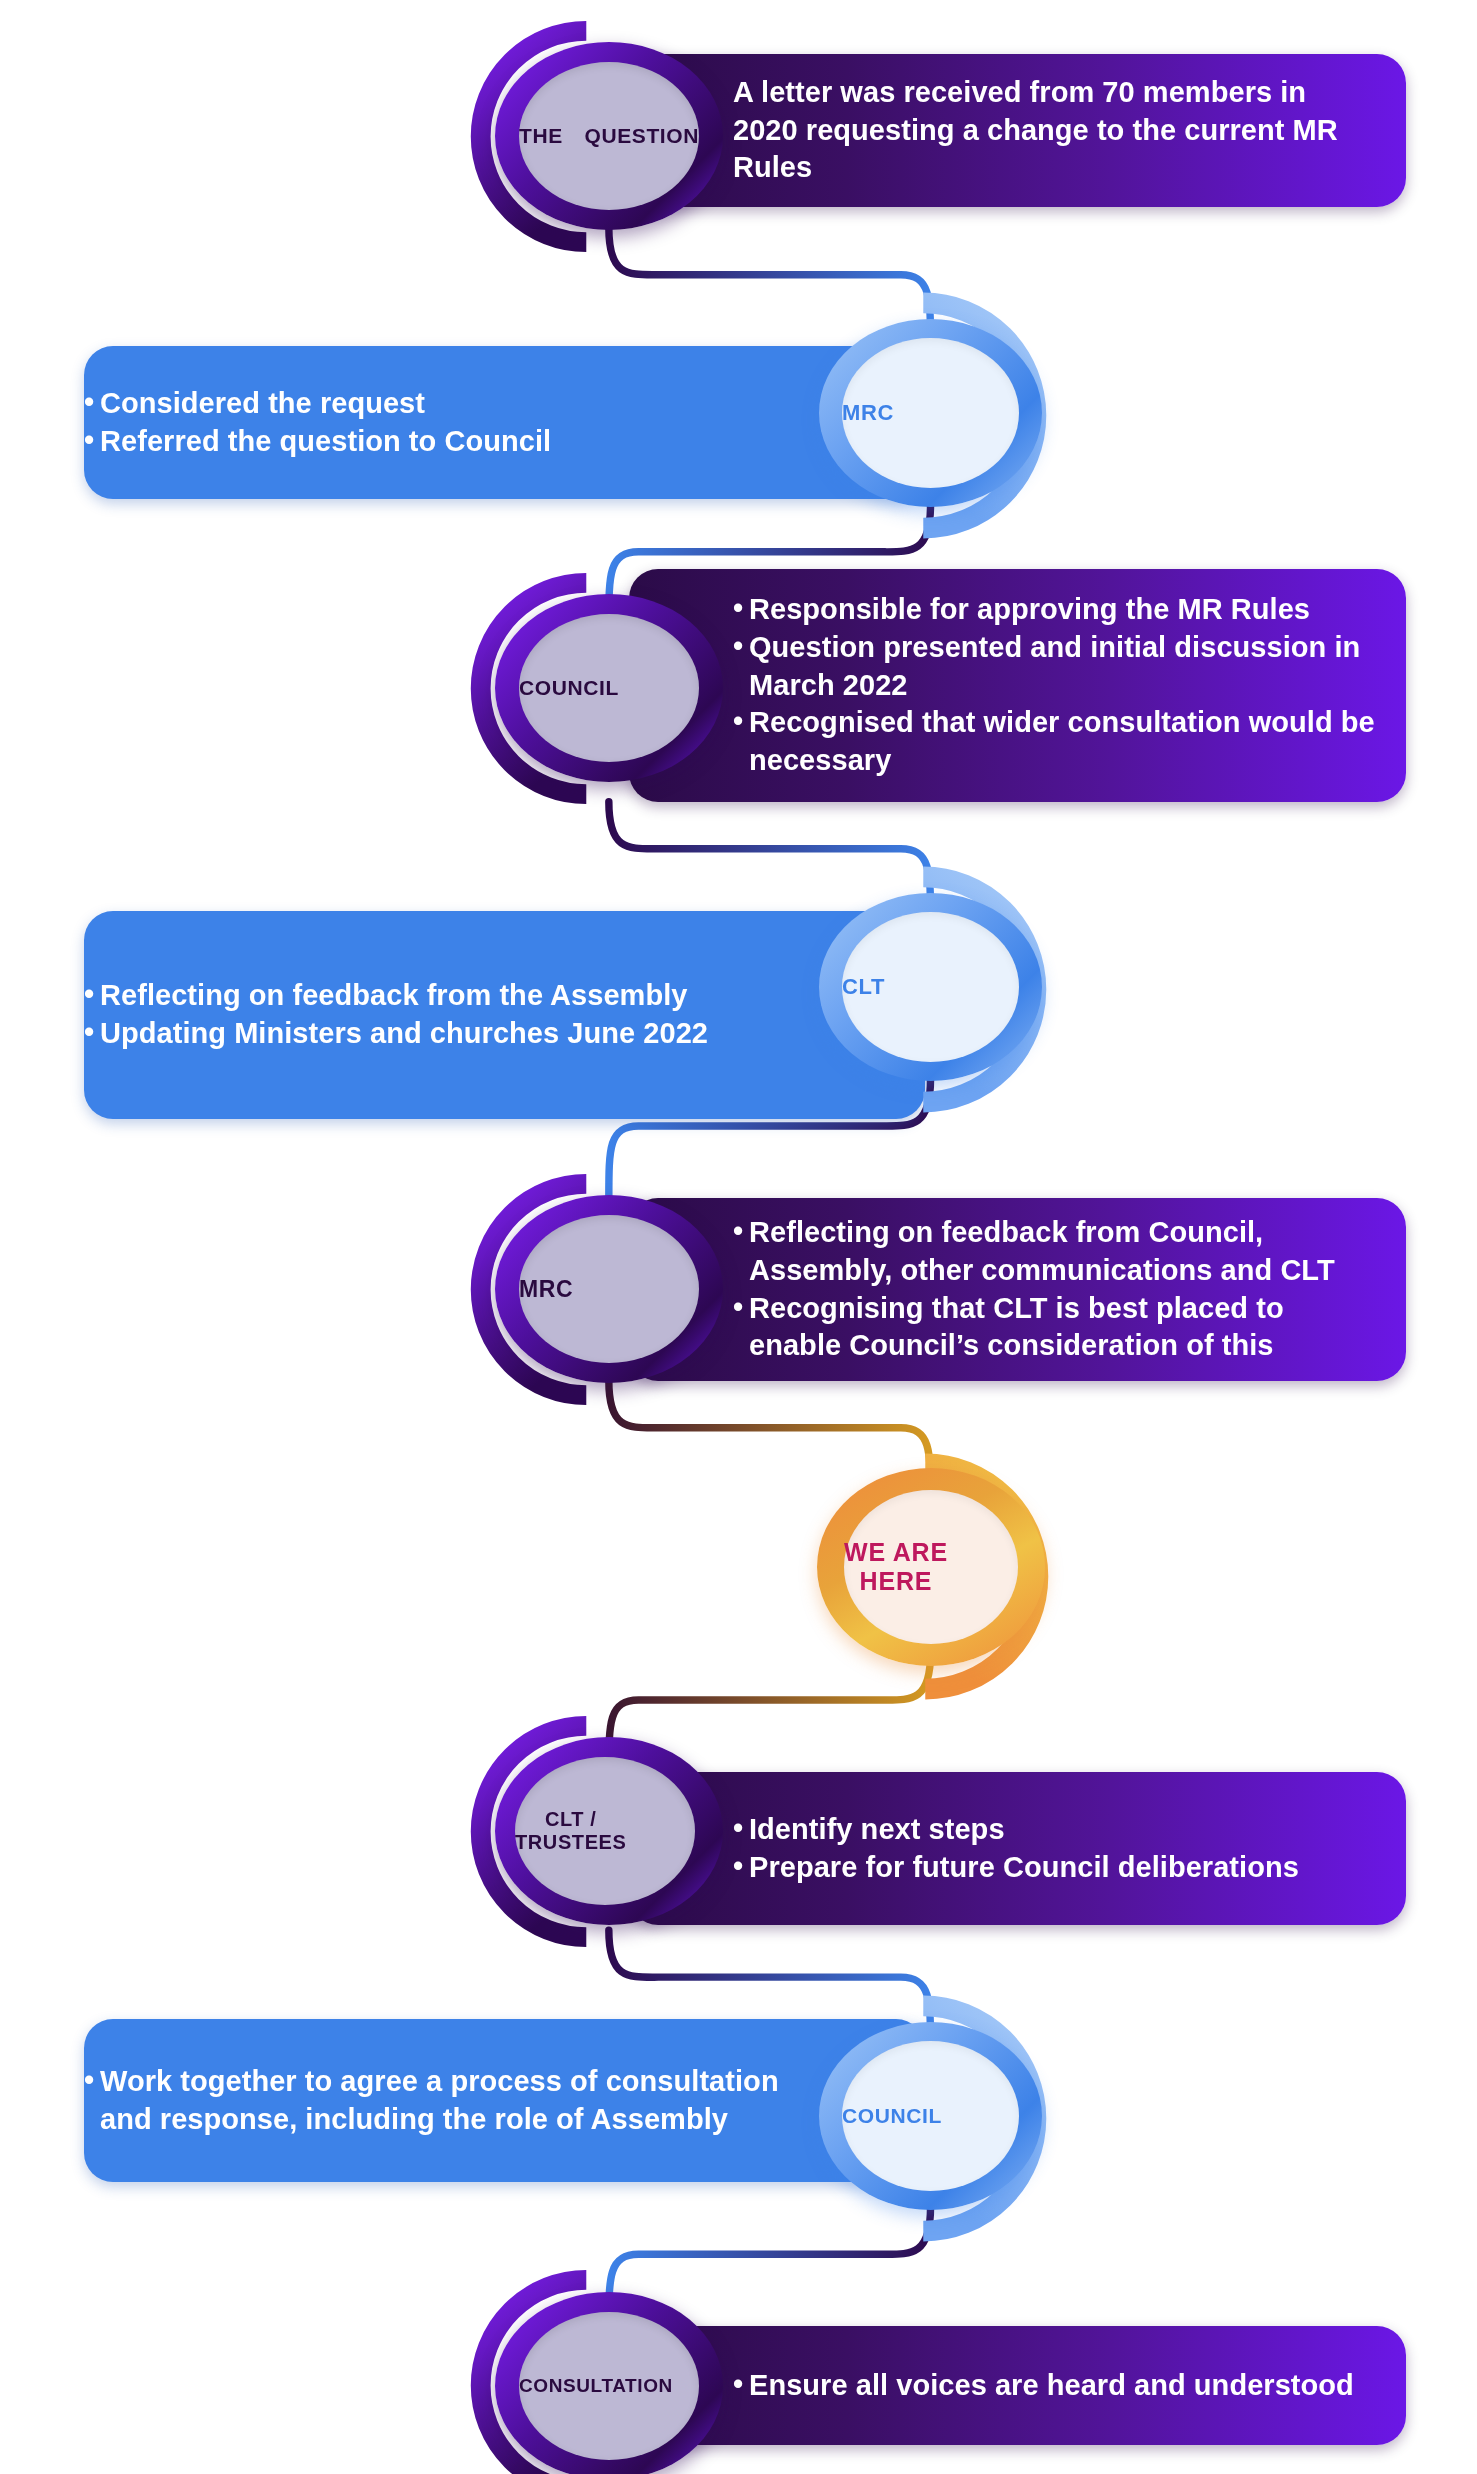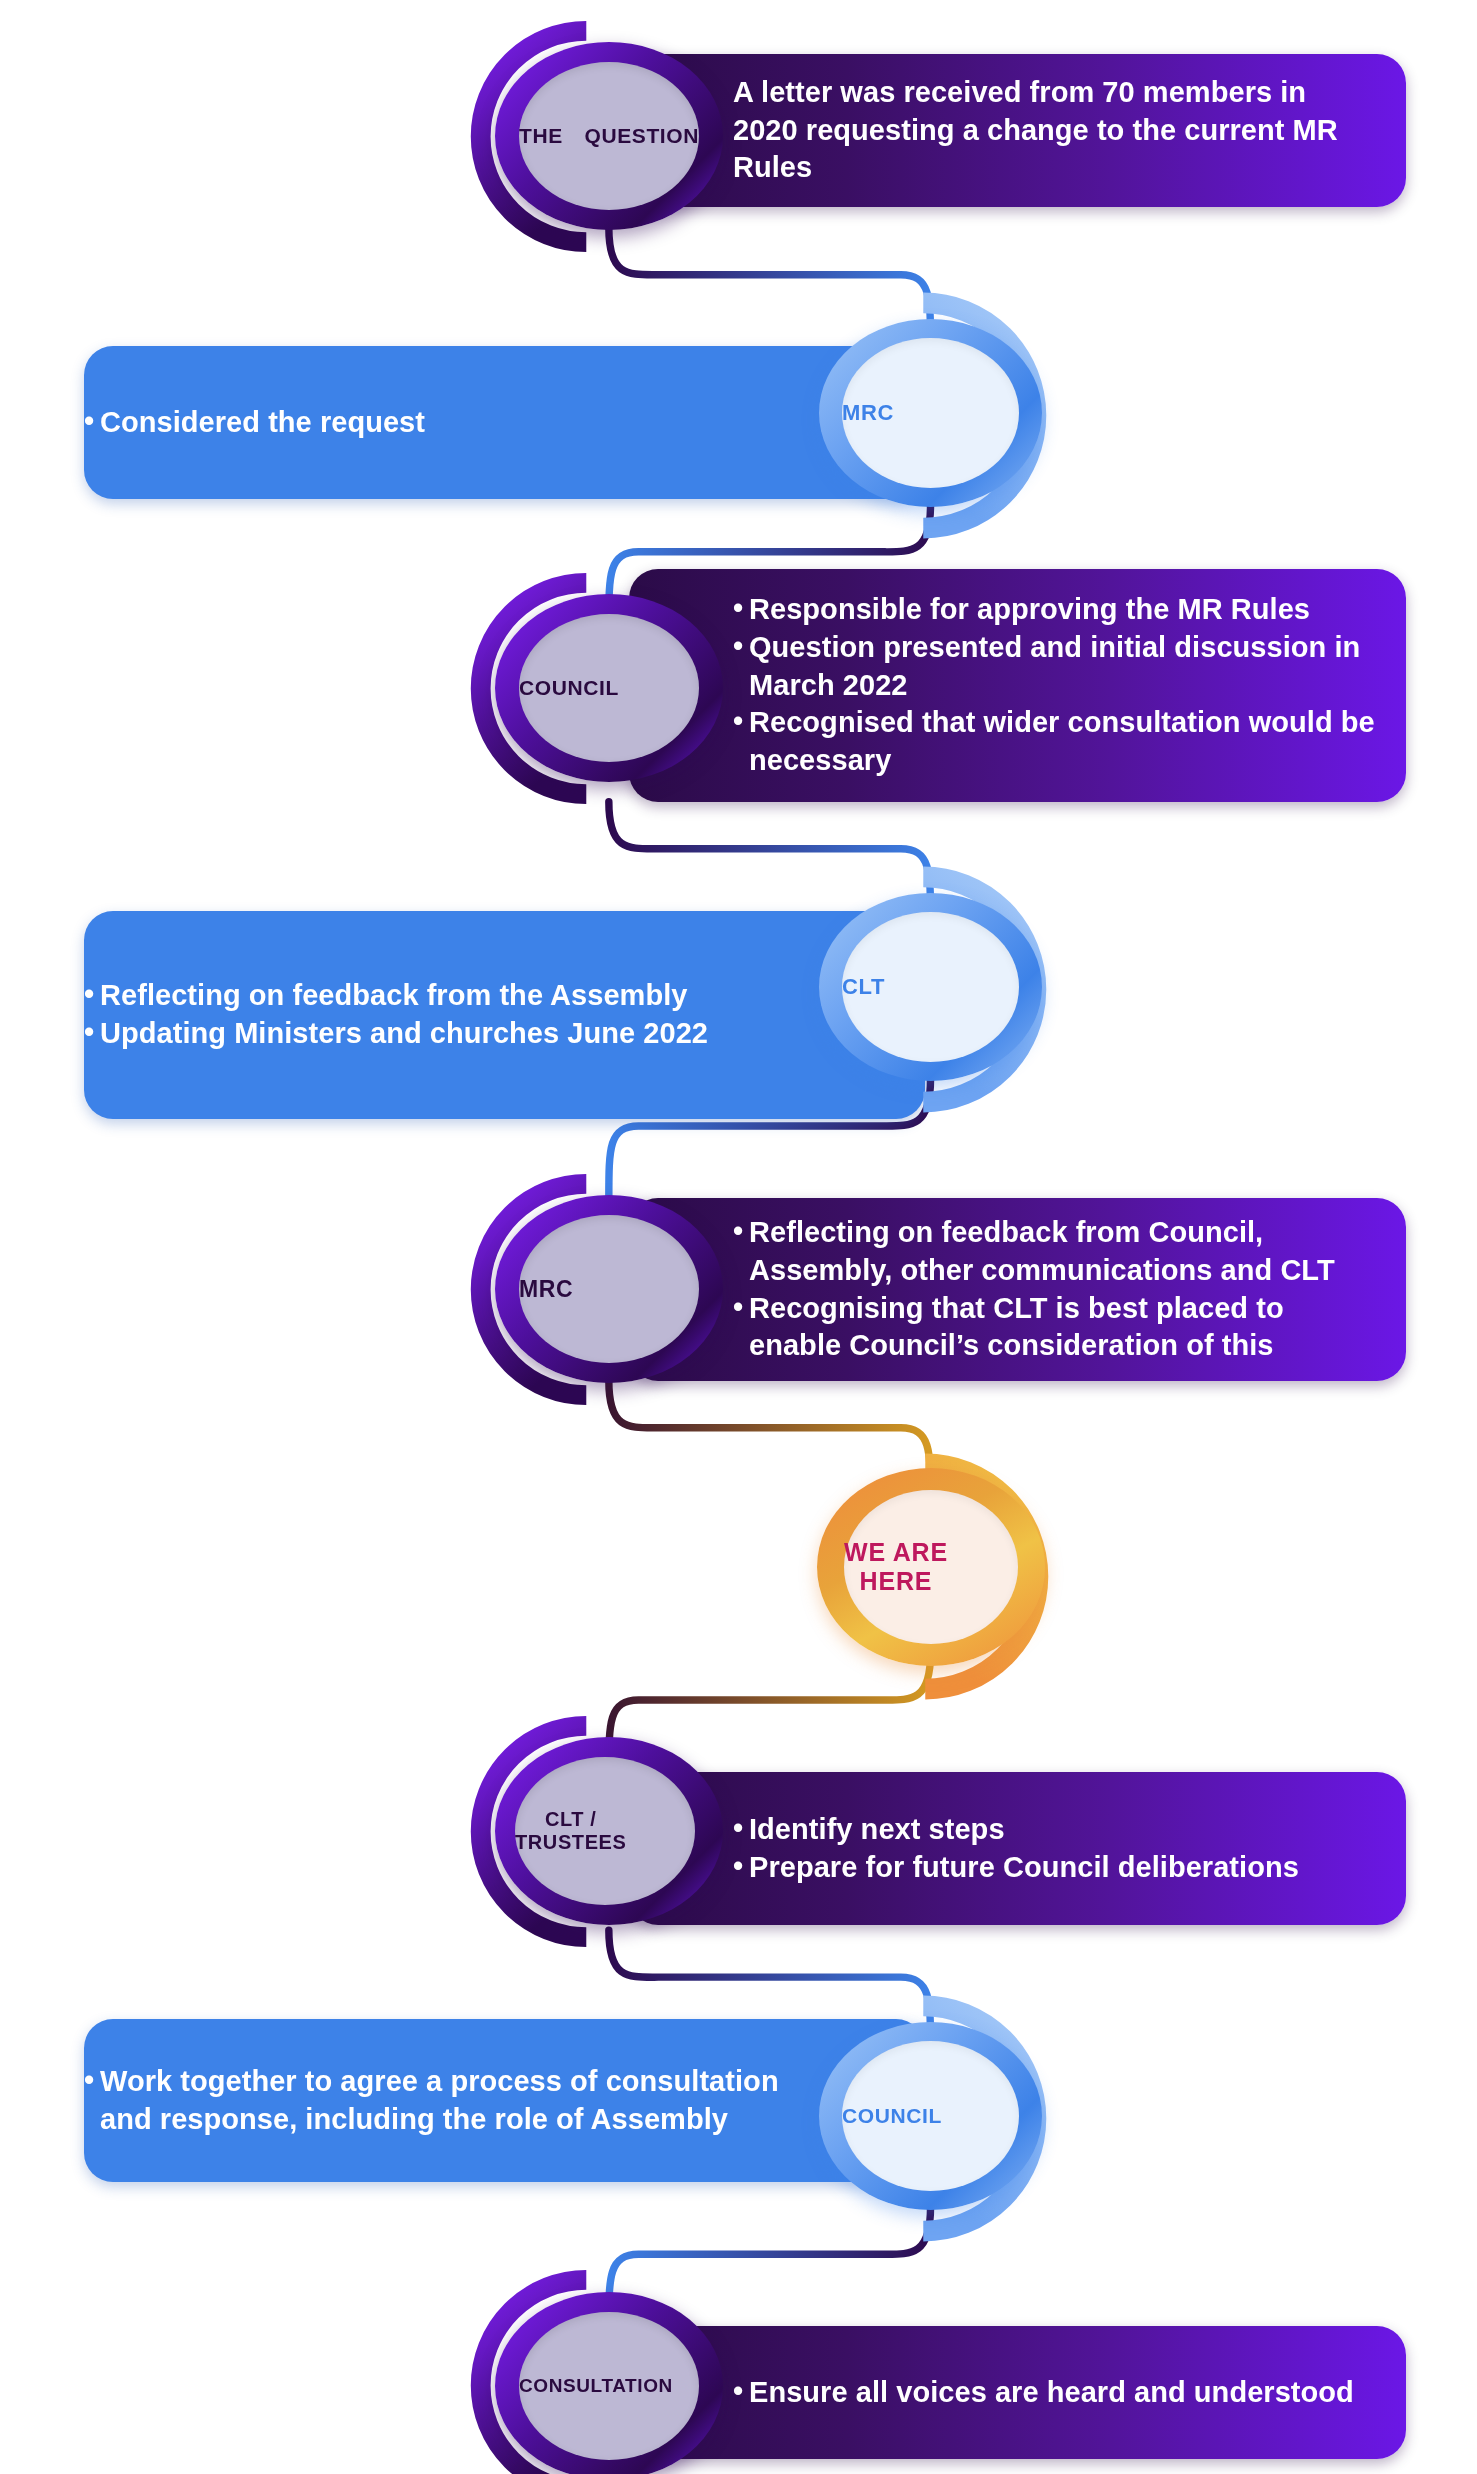--- a/index.html
+++ b/index.html
@@ -152,20 +152,21 @@
         <span>QUESTION</span>
       </div>
     </div>
   </div>
 
   <div class="step">
     <div class="card blue" style="left:84px;top:346px;width:841px;height:153px;">
       <div class="body">
         <ul class="bullets">
           <li>Considered the request</li>
+          <li>Referred the question to Council</li>
         </ul>
       </div>
     </div>
     <svg class="arc" style="left:822px;top:292px;" width="247" height="247" viewBox="0 0 500 500">
       <defs>
           <linearGradient id="arc2" x1="1" y1="0" x2="0.6" y2="1">
         <stop offset="0%" stop-color="#a8cbf8"></stop>
             <stop offset="100%" stop-color="#6ea4f2"></stop>
           </linearGradient>
         </defs>
@@ -297,21 +298,21 @@
     </svg>
     <div class="node blue" style="left:819px;top:2022px;width:223px;height:188px;">
       <div class="ring" style="width:223px;height:188px;"></div>
       <div class="inner" style="left:23px;top:19px;width:177px;height:150px;font-size:21px;">
         <span>COUNCIL</span>
       </div>
     </div>
   </div>
 
   <div class="step">
-    <div class="card purple" style="left:629px;top:2326px;width:777px;height:133px;">
+    <div class="card purple" style="left:629px;top:2326px;width:777px;height:119px;">
       <div class="body">
         <ul class="bullets">
           <li>Ensure all voices are heard and understood</li>
         </ul>
       </div>
     </div>
     <svg class="arc" style="left:445px;top:2269px;" width="233" height="233" viewBox="0 0 470 470">
       <path d="M285,22 A213,213 0 1 0 285,448" fill="none" stroke="url(#arc1)" stroke-width="40"></path>
     </svg>
     <div class="node purple" style="left:495px;top:2292px;width:228px;height:188px;">

